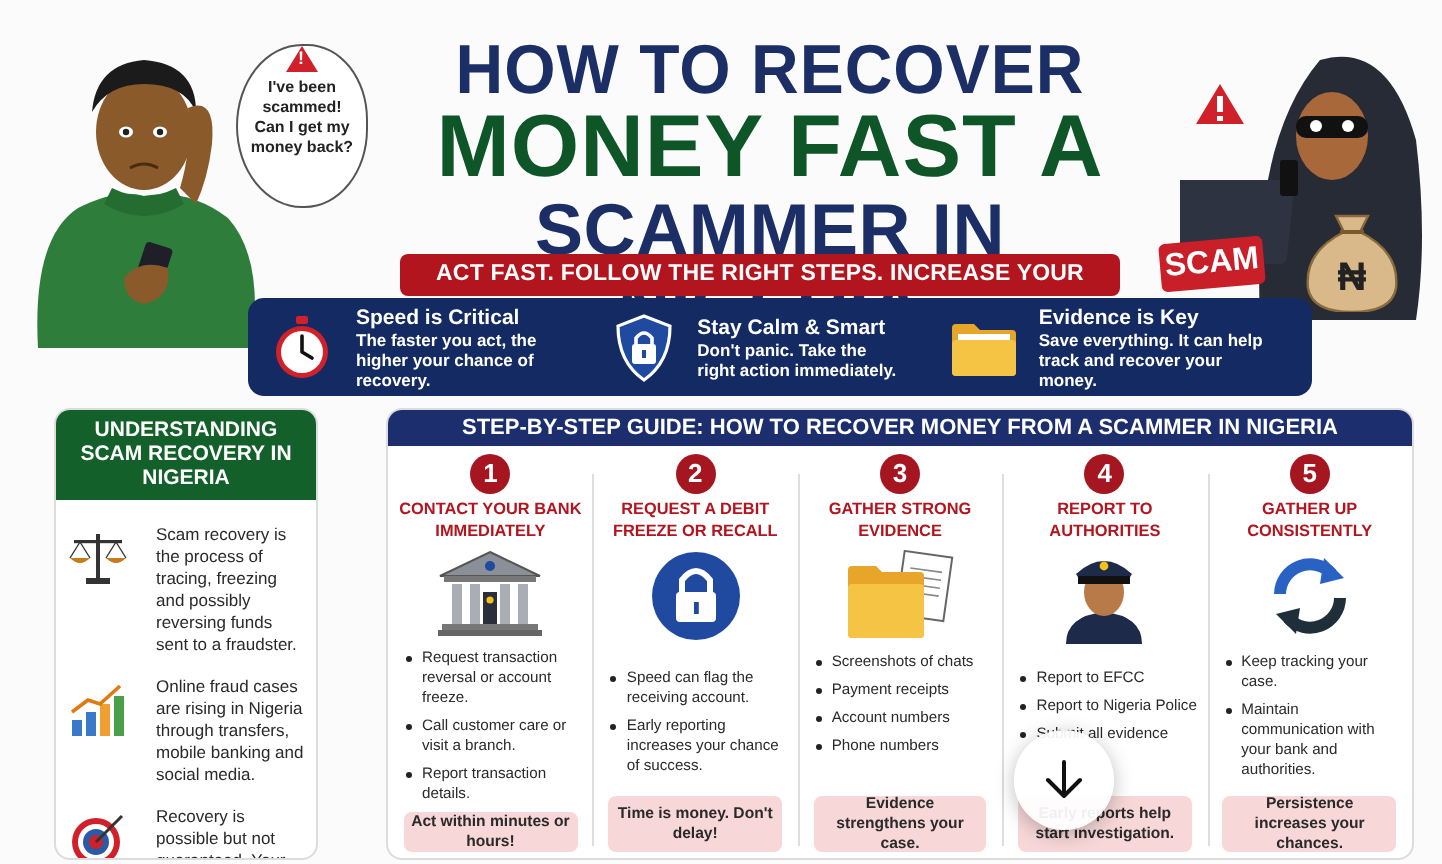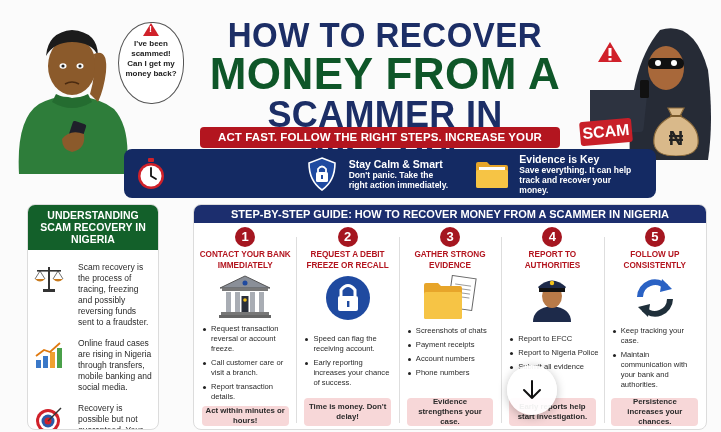--- a/index.html
+++ b/index.html
@@ -83,21 +83,21 @@
   <div class="bubble">
     <span class="warn"></span>
     <p>I've been</p>
     <p>scammed!</p>
     <p>Can I get my</p>
     <p>money back?</p>
   </div>
 
   <div class="title">
     <div class="l1">HOW TO RECOVER</div>
-    <div class="l2">MONEY FROM A</div>
+    <div class="l2">MONEY FAST A</div>
     <div class="l3">SCAMMER IN NIGERIA</div>
   </div>
   <div class="tagline">ACT FAST. FOLLOW THE RIGHT STEPS. INCREASE YOUR CHANCES.</div>
 
   <svg class="scammer" viewBox="0 0 125 150">
     <path d="M8 52 L20 32 L32 52 Z" fill="#d0212a"></path>
     <rect x="18.5" y="38" width="3" height="8" fill="#fff"></rect>
       <rect x="18.5" y="48" width="3" height="2.5" fill="#fff"></rect>
     <path d="M40 150 Q36 60 70 20 Q104 10 118 60 Q124 110 118 150 Z" fill="#262b36"></path>
     <ellipse cx="76" cy="58" rx="18" ry="22" fill="#a8683a"></ellipse>
@@ -117,20 +117,24 @@
   <div class="tips-bar">
     <div class="tip">
       <div class="ic">
         <svg width="32" height="34" viewBox="0 0 32 34">
           <rect x="13" y="1" width="6" height="4" rx="1" fill="#d0212a"></rect>
           <circle cx="16" cy="19" r="13" fill="#d0212a"></circle>
           <circle cx="16" cy="19" r="10.5" fill="#fff"></circle>
           <path d="M16 19 L16 11 M16 19 L21 22" stroke="#111" stroke-width="1.8" stroke-linecap="round"></path>
         </svg>
       </div>
+      <div class="txt">
+        <h4>Speed is Critical</h4>
+        <p style="width:100px">The faster you act, the higher your chance of recovery.</p>
+      </div>
     </div>
     <div class="tip">
       <div class="ic">
         <svg width="30" height="34" viewBox="0 0 30 34">
           <path d="M15 1 L28 6 Q28 24 15 33 Q2 24 2 6 Z" fill="#1f4aa0" stroke="#fff" stroke-width="1.6"></path>
           <rect x="9" y="15" width="12" height="10" rx="1.5" fill="#fff"></rect>
           <path d="M11 15 V12 Q15 7 19 12 V15" stroke="#fff" stroke-width="1.8" fill="none"></path>
           <rect x="14" y="18" width="2" height="4" fill="#1f4aa0"></rect>
         </svg>
       </div>
@@ -272,21 +276,21 @@
         <ul style="padding-top:8px">
           <li>Report to EFCC</li>
           <li>Report to Nigeria Police</li>
           <li>Submit all evidence</li>
         </ul>
         <div class="note">Early reports help start investigation.</div>
       </div>
 
       <div class="step">
         <div class="num">5</div>
-        <h5>FOLLOW UP CONSISTENTLY</h5>
+        <h5>GATHER UP CONSISTENTLY</h5>
         <div class="pic">
           <svg width="46" height="46" viewBox="0 0 46 46">
             <path d="M8 22 A15 15 0 0 1 34 12" stroke="#2a62c4" stroke-width="6" fill="none"></path>
             <path d="M30 4 L40 14 L28 17 Z" fill="#2a62c4"></path>
             <path d="M38 24 A15 15 0 0 1 12 34" stroke="#1f2f3a" stroke-width="6" fill="none"></path>
             <path d="M16 42 L6 32 L18 29 Z" fill="#1f2f3a"></path>
           </svg>
         </div>
         <ul>
           <li>Keep tracking your case.</li>

